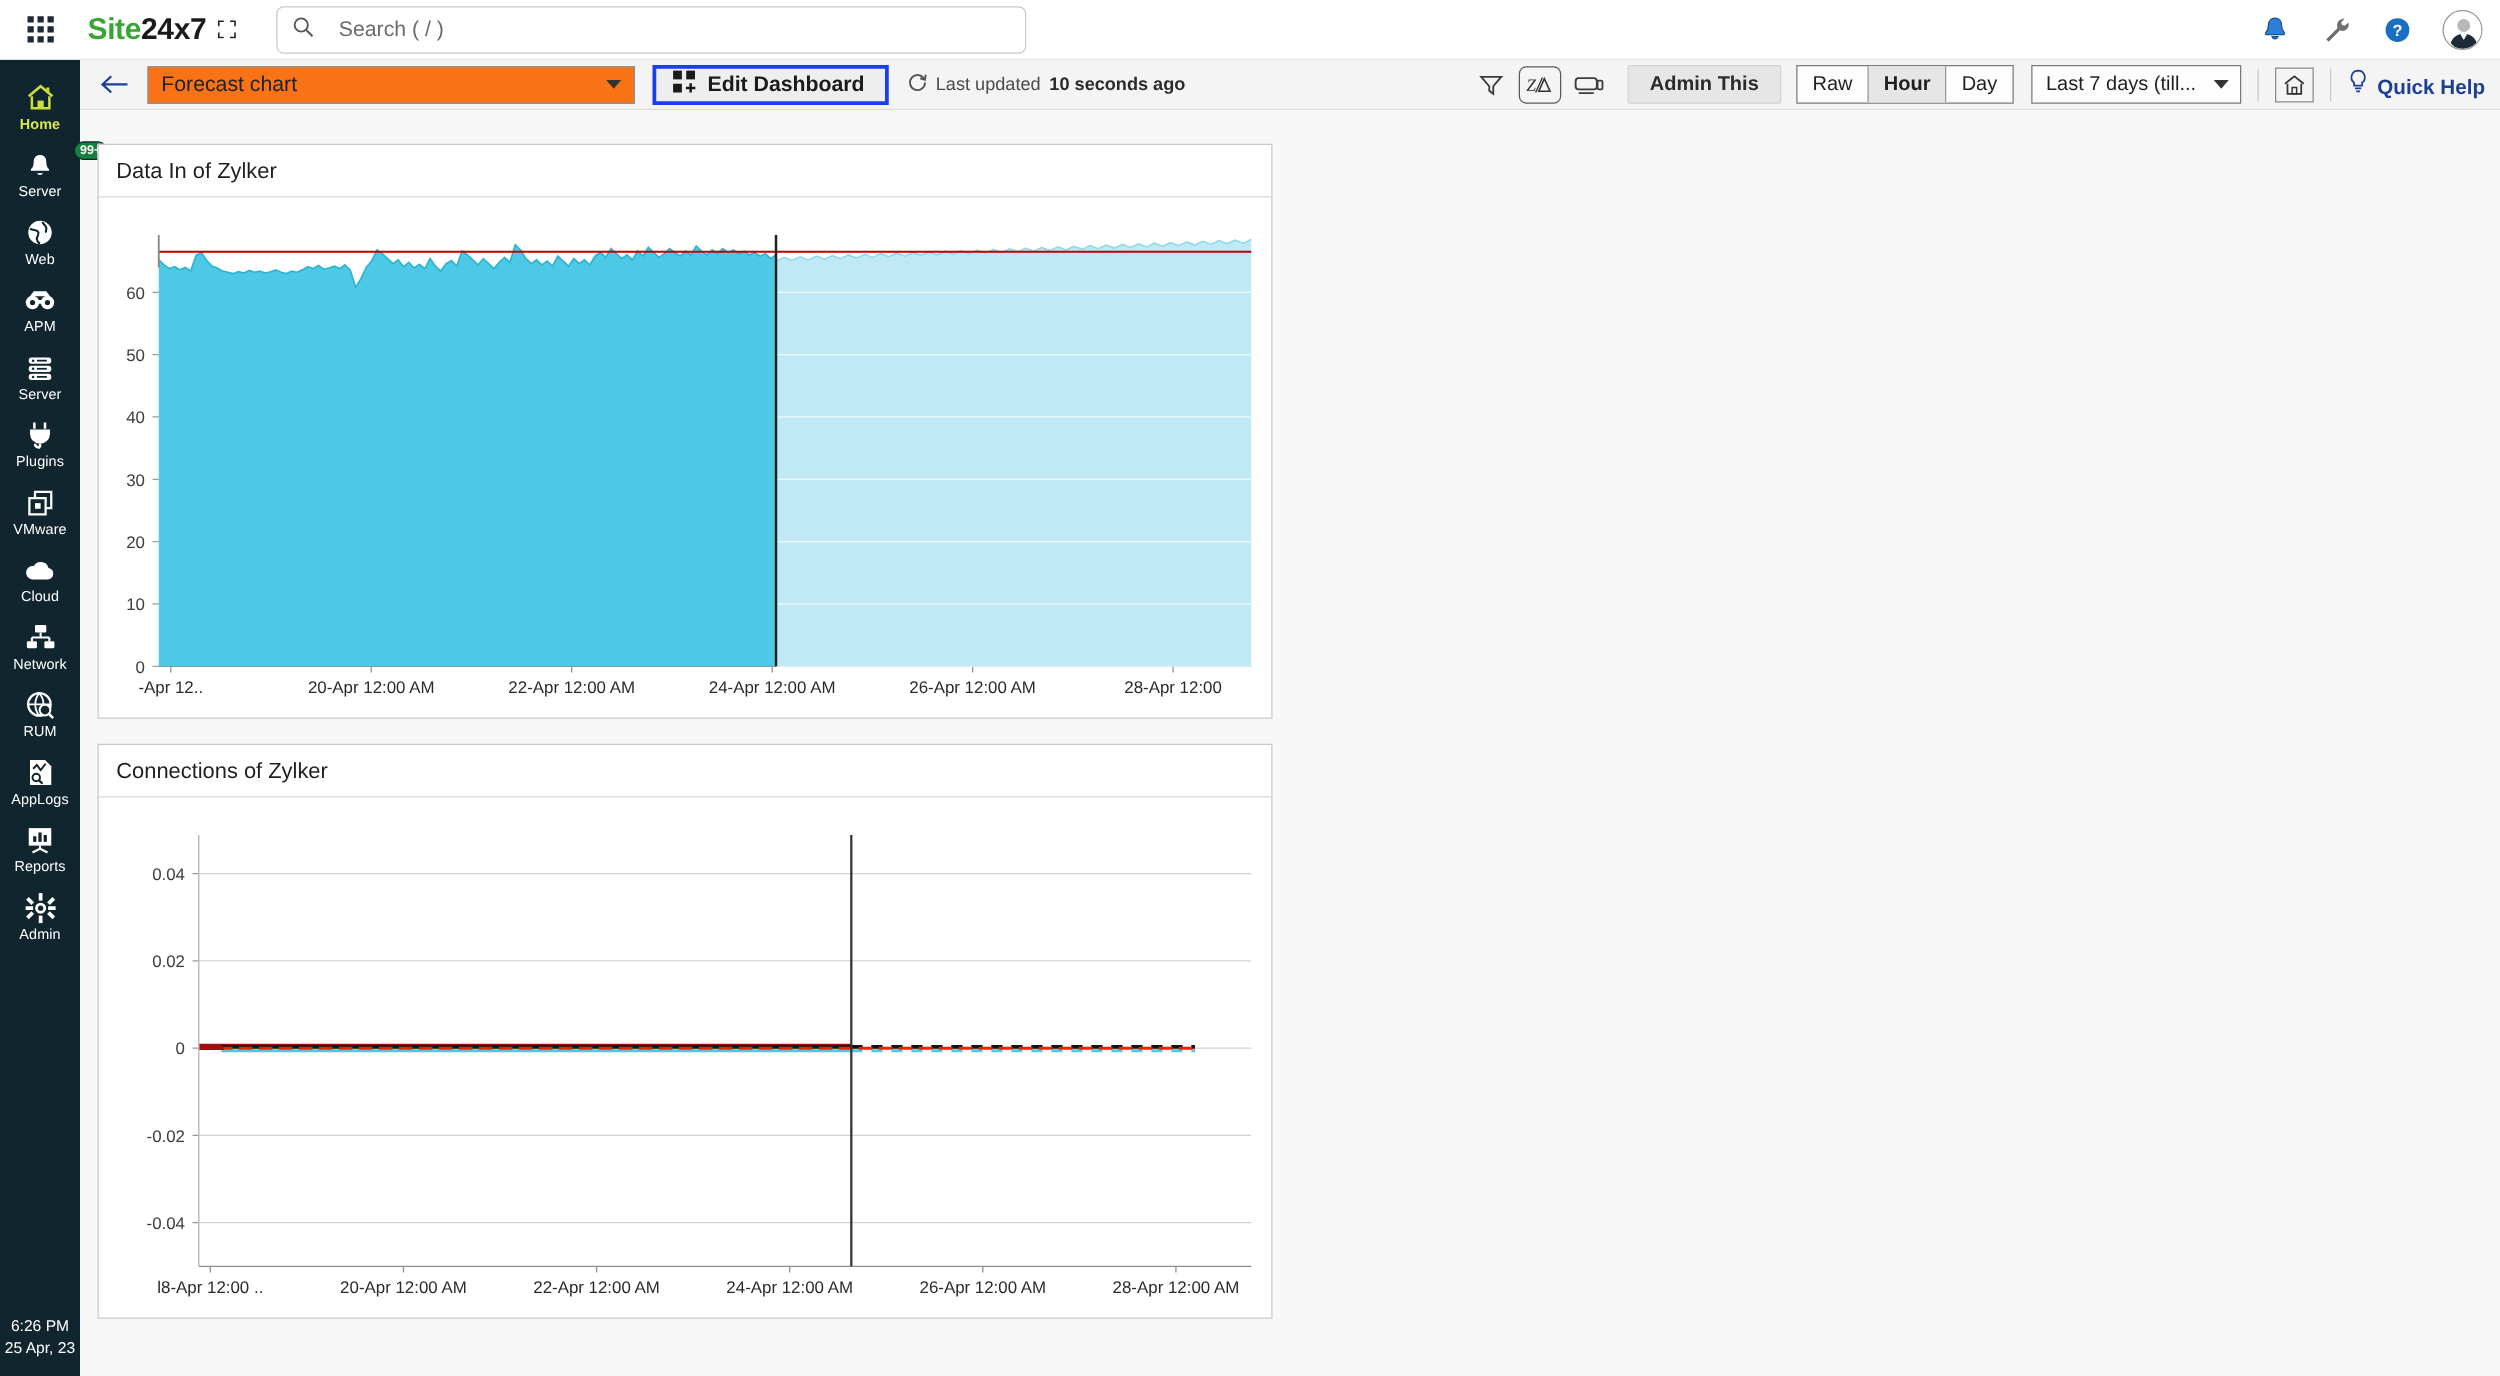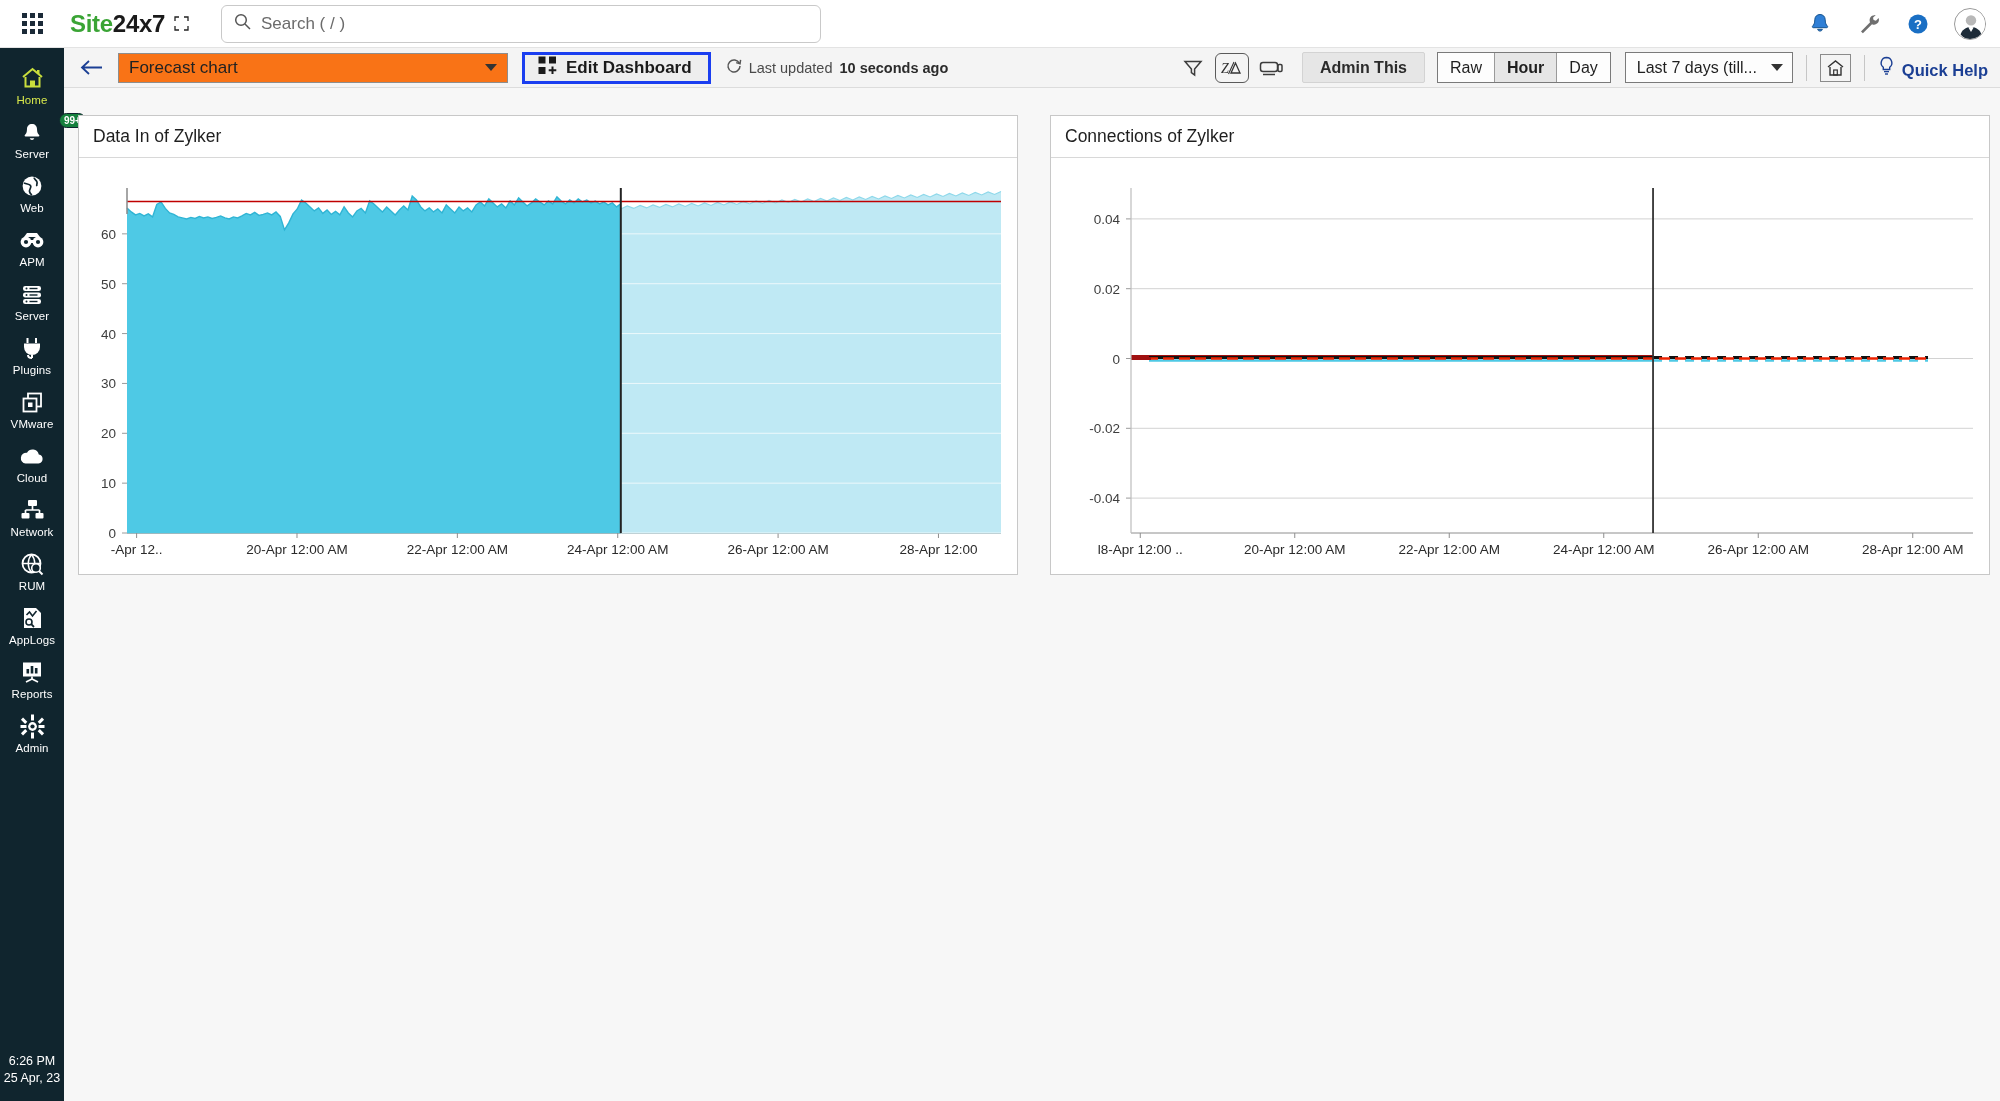--- a/index.html
+++ b/index.html
@@ -28,21 +28,21 @@
   .brand-24x7 { font-size: 24px; font-weight: bold; color: #1a1a1a; letter-spacing: -0.3px; }
   .expand-icon { margin-left: 9px; width: 15px; height: 15px; position: relative; cursor: pointer; align-self: center;}
 
   .searchwrap {
     margin-left: 32px; width: 600px; height: 38px;
     border: 1px solid #c9c9c9; border-radius: 6px; background: #fff;
     display: flex; align-items: center; padding: 0 12px;
   }
   .searchwrap svg { flex: 0 0 auto; }
   .searchwrap input {
-    border: 0; outline: none; font-size: 17px; color: #444; margin-left: 10px;
+    border: 0; outline: none; font-size: 17px; color: #444; margin-left: 20px;
     width: 100%; font-family: "Liberation Sans", sans-serif; background: transparent;
   }
   .searchwrap input::placeholder { color: #6b6b6b; }
 
   .topbar-right {
     position: absolute; right: 14px; top: 0; height: 48px;
     display: flex; align-items: center; gap: 24px;
   }
   .ic-btn { cursor: pointer; display: flex; align-items: center; justify-content: center; }
   .avatar {
@@ -54,21 +54,21 @@
   .sidebar {
     position: absolute; left: 0; top: 48px; width: 64px; height: 1053px;
     background: #10252e; display: flex; flex-direction: column; align-items: center;
     padding-top: 10px;
   }
   .side-item {
     width: 64px; padding: 7px 0 6px; display: flex; flex-direction: column;
     align-items: center; cursor: pointer; position: relative;
   }
   .side-item .lbl { font-size: 11.5px; color: #ffffff; margin-top: 3px; letter-spacing: .1px; }
-  .side-item.active .lbl { color: #d8e84b; }
+  .side-item.active .lbl { color: #d8e84b; font-weight: bold; }
   .side-glyph { height: 26px; display: flex; align-items: center; justify-content: center; position: relative; }
   .badge {
     position: absolute; top: -6px; left: 11px; background: #15803d; color: #fff;
     font-size: 10px; font-weight: bold; border-radius: 9px; padding: 1px 4px 1px 4px;
     line-height: 11px; border: 1.5px solid #10252e; margin-left: 28px;
   }
   .side-clock {
     position: absolute; bottom: 14px; width: 64px; text-align: center;
     color: #fff; font-size: 12.5px; line-height: 17px;
   }
@@ -127,21 +127,21 @@
   .home-box {
     width: 31px; height: 28px; border: 1px solid #8b8b8b; display: flex;
     align-items: center; justify-content: center; cursor: pointer;
   }
   .qhelp {
     display: flex; align-items: flex-end; gap: 7px; cursor: pointer;
     font-size: 16.5px; color: #1b3f94; font-weight: bold;
   }
 
   
-  .cards { position: absolute; left: 78px; top: 115px; display: flex; gap: 32px; }
+  .cards { position: absolute; left: 78px; top: 115px; display: flex; gap: 20px; flex-direction: column; }
   .card {
     width: 940px; height: 460px; background: #fff; border: 1px solid #c8c8c8;
   }
   .card-head {
     height: 42px; border-bottom: 1px solid #d8d8d8; display: flex; align-items: center;
     padding-left: 14px; font-size: 17.5px; color: #1f1f1f;
   }
   .plot { position: relative; width: 100%; height: 417px; }
   .plot svg { display: block; }
   .ytick { font-size: 13.5px; fill: #3d3d3d; font-family: "Liberation Sans", sans-serif; }

